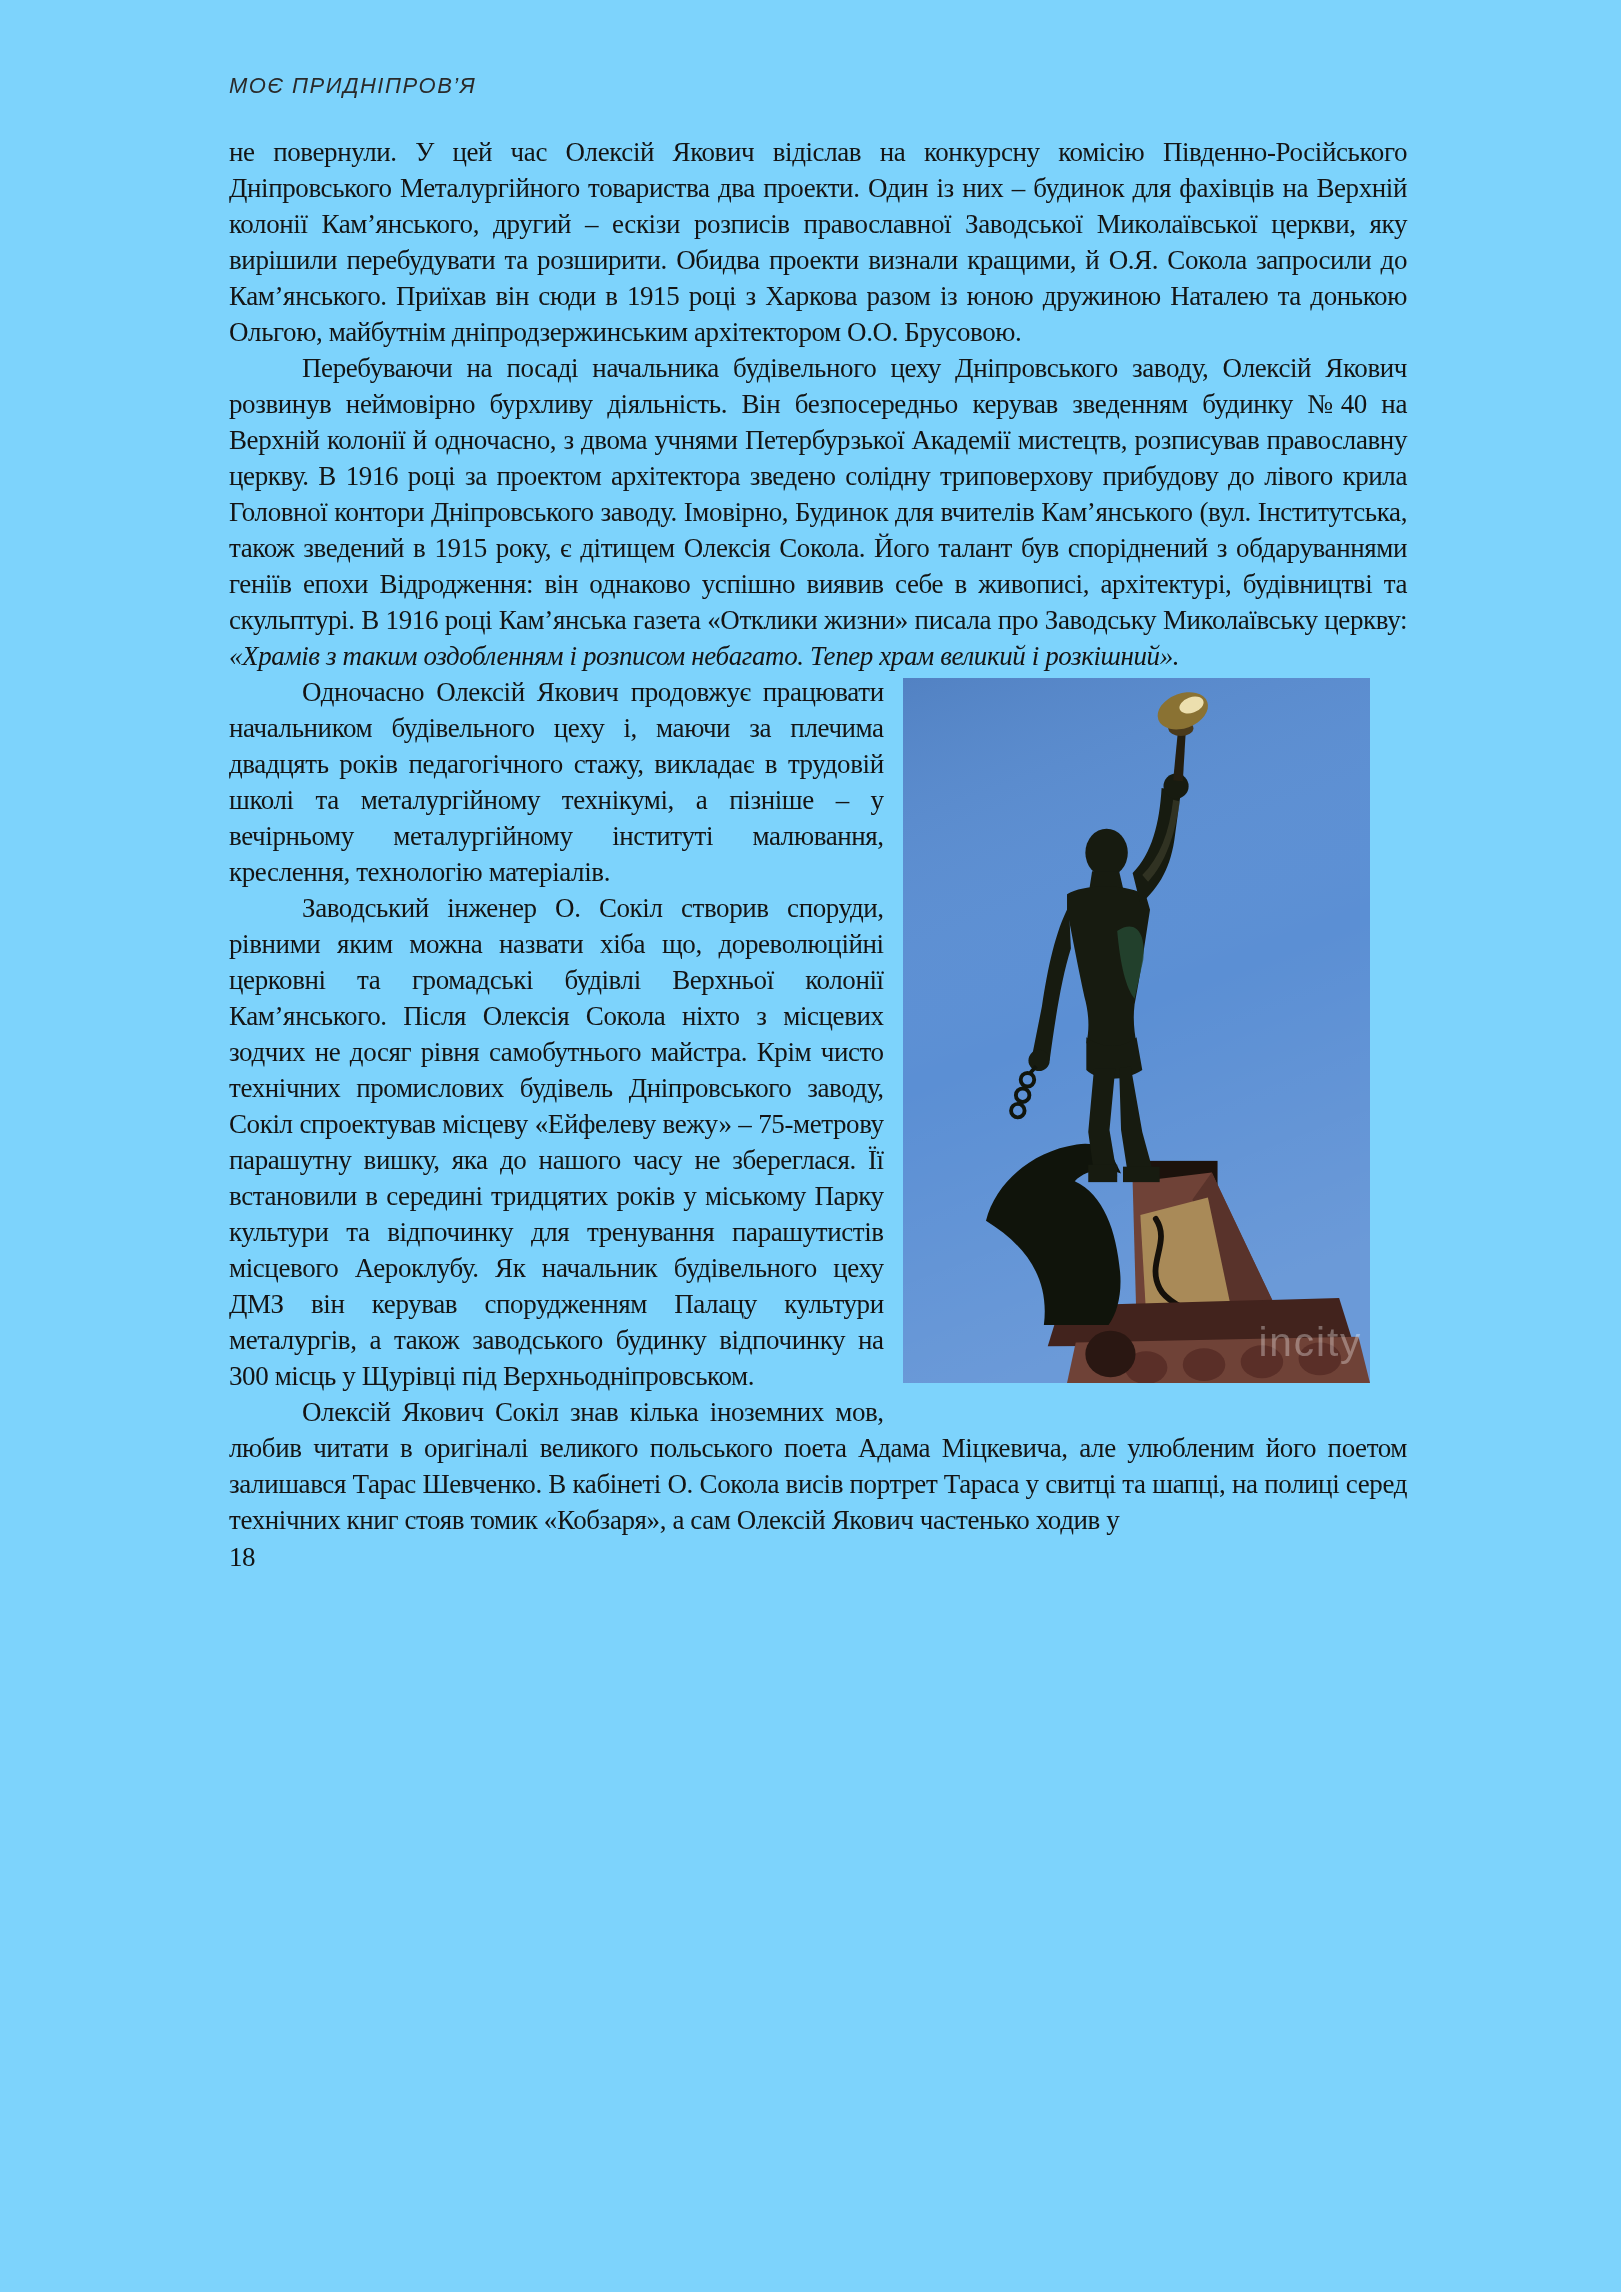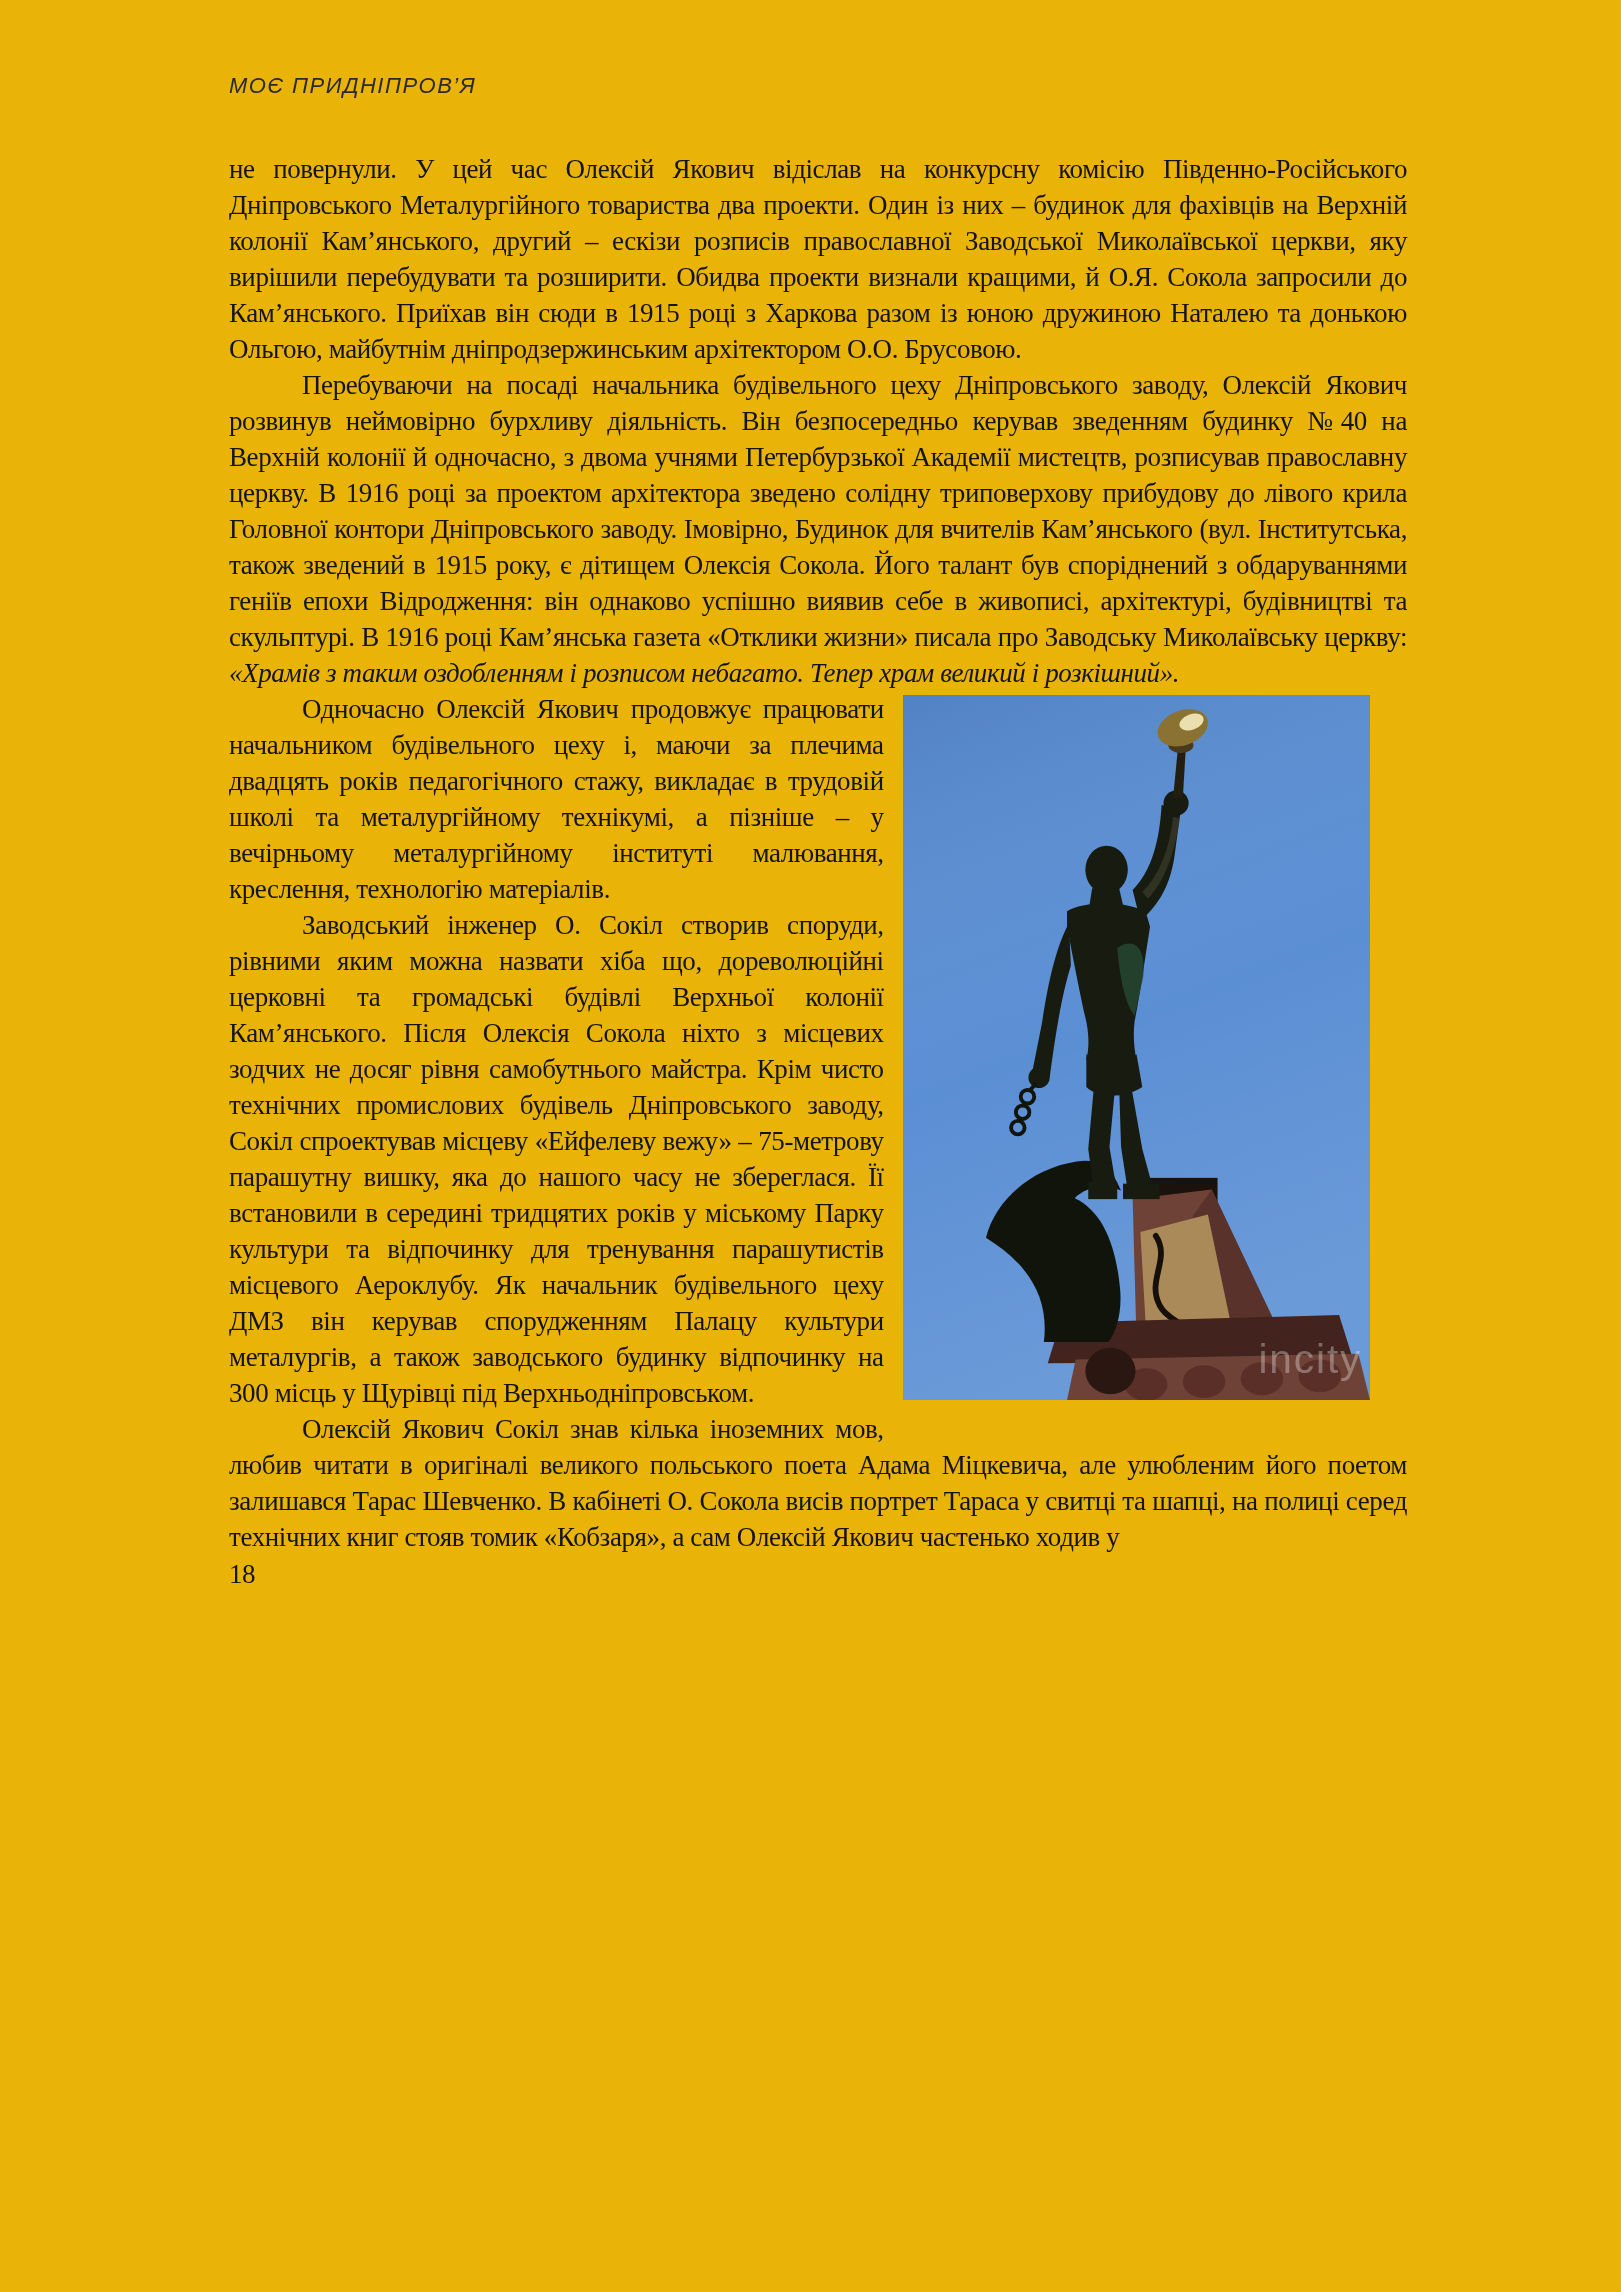--- a/index.html
+++ b/index.html
@@ -1,19 +1,19 @@
 <!DOCTYPE html>
 <html><head>
 <meta charset="utf-8">
 <style>
   html,body{margin:0;padding:0;background:#888;}
   .page{
     position:relative;
     width:1621px;height:2292px;
-    background:#eab308;
+    background:#7dd3fc;
     overflow:hidden;
     font-family:"Liberation Serif", serif;
     color:#141414;
     margin:0 auto;
   }
   .running-head{
     position:absolute;
     left:229px;top:73px;
     font-family:"Liberation Sans", sans-serif;
     font-style:italic;
@@ -22,21 +22,20 @@
     color:#2a2a2a;
   }
   .content{
     position:absolute;
     left:229px;top:134px;
     width:1178px;
     font-size:27px;
     line-height:36px;
     text-align:justify;
     letter-spacing:-0.4px;
-    margin-top:17px;
   }
   .content p{margin:0;text-indent:73px;}
   .content p.no-indent{text-indent:0;}
   .quote-italic{font-style:italic;}
   figure.photo{
     float:right;
     width:504px;height:705px;
     margin:3.9px 0 15.4px 19.3px;
     padding:0;
   }

